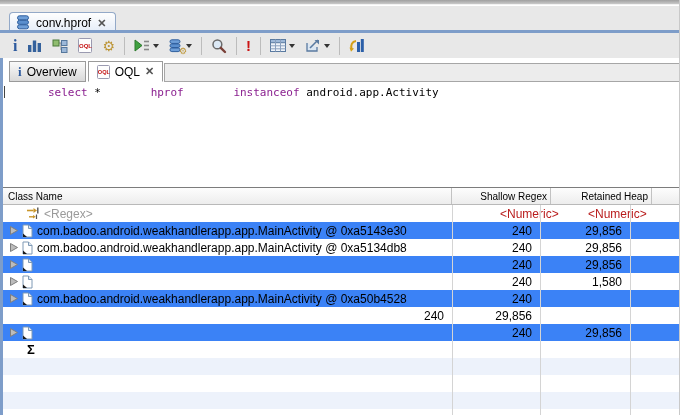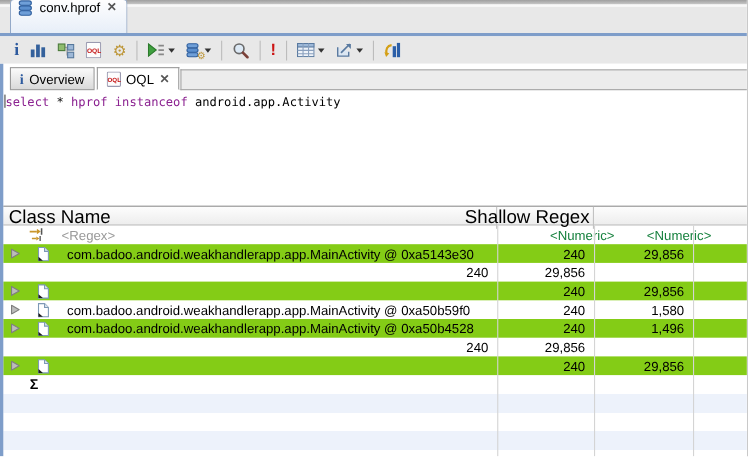--- a/index.html
+++ b/index.html
@@ -7,22 +7,22 @@
   #app {
     position:relative; width:680px; height:415px; overflow:hidden;
     font-family:"Liberation Sans", sans-serif; background:#fff; color:#000;
     border-right:1px solid #c9c9c9;
   }
   
   .top-strip { position:absolute; top:0; left:0; right:0; height:5px;
     background:linear-gradient(#9f9f9f,#c9c9c9); border-bottom:1px solid #f2f2f2; }
   
   .main-tabbar { position:absolute; top:6px; left:0; right:0; height:24px; background:#e8e8e8; }
-  .main-tab { position:absolute; left:9px; bottom:0; height:31px;
-    display:flex; align-items:flex-start; gap:6px; padding:0 9px 0 6px;
+  .main-tab { position:absolute; left:9px; bottom:0; height:18px;
+    display:flex; align-items:flex-end; gap:6px; padding:0 9px 0 6px;
     background:linear-gradient(#fefefe,#e7eef8); border:1px solid #93a9c8; border-bottom:none;
     border-radius:4px 4px 0 0; font-size:12px; }
   .keyline { position:absolute; top:30px; left:0; right:0; height:3px; background:#7e9dc9; }
   
   .toolbar { position:absolute; top:33px; left:0; right:0; height:25px; background:#e8e8e8;
     display:flex; align-items:center; padding-left:8px; }
   .tb-btn { height:22px; display:flex; align-items:center; gap:2px; padding:0 5px; }
   .tb-sep { width:1px; height:18px; background:#bcbcbc; margin:0 4px; }
   .dd { width:0; height:0; border-left:3.5px solid transparent; border-right:3.5px solid transparent;
     border-top:4px solid #333; margin-left:1px; }
@@ -37,38 +37,38 @@
   .blue-edge { position:absolute; top:58px; left:0; bottom:0; width:3px; background:#7e9dc9; z-index:9; }
   .inner-tabbar { height:24px; display:flex; align-items:flex-end; background:#fff; }
   .inner-tab { height:21px; display:flex; align-items:center; gap:5px; padding:0 8px;
     font-size:12px; border:1px solid #9a9a9a; white-space:nowrap; }
   .inner-tab.unsel { margin-left:6px; background:linear-gradient(#fafafa,#d9d9d9); }
   .inner-tab.sel { background:#fff; border-bottom:1px solid #fff; position:relative; z-index:2; margin-left:2px; }
   .tab-filler { flex:1; height:19px; margin:0 0 0 1px; background:#ececec;
     border:1px solid #a6a6a6; border-right:none; }
   .query-area { height:105px; padding:3px 0 0 1px; font-family:"DejaVu Sans Mono","Liberation Mono",monospace;
     font-size:11px; white-space:pre; line-height:15px; }
-  .kw { color:#8b2190; }
+  .kw { color:#8b2190;margin-left:43px; }
   .caret { display:inline-block; width:1px; height:12px; background:#444; vertical-align:-2px; }
   
   .table-pane { flex:1; display:flex; flex-direction:column; border-top:1px solid #7c7c7c; position:relative;
     --cols:449px 88px 90px 1fr; }
   .hdr { height:17px; display:grid; grid-template-columns:var(--cols); align-items:center;
-    background:linear-gradient(#fdfdfd,#ededed); border-bottom:1px solid #b9b9b9; font-size:17px; }
+    background:linear-gradient(#fdfdfd,#ededed); border-bottom:1px solid #b9b9b9; font-size:10px;gap:11px; }
   .hdr .hc { height:100%; display:flex; align-items:center; padding:0 5px; white-space:nowrap; }
   .hdr .num { justify-content:flex-end; padding-right:3px; border-right:1px solid #c2c2c2; }
   .hdr .first { border-right:1px solid #c2c2c2; }
   .tbody { flex:1; position:relative; font-size:12px; }
   .vline { position:absolute; top:0; bottom:0; width:1px; background:#d4d4d4; z-index:3; }
   .row { height:17px; display:grid; grid-template-columns:var(--cols); align-items:center; position:relative; z-index:2; }
-  .row.stripe { background:#84cc16; }
-  .cname { display:flex; align-items:center; gap:16px; padding-left:7px; white-space:nowrap; overflow:hidden; }
+  .row.stripe { background:#3b82f6; }
+  .cname { display:flex; align-items:center; gap:4px; padding-left:7px; white-space:nowrap; overflow:hidden; }
   .cnum { text-align:right; padding-right:8px; white-space:nowrap; }
   .filter-row .cname { padding-left:23px; color:#9a9a9a; }
-  .filter-row .cnum { color:#15803d;margin-left:48px; }
+  .filter-row .cnum { color:#b91c1c;margin-left:48px; }
   .total-row { font-weight:bold; }
   .total-row .cname { padding-left:24px; gap:9px; }
   .sigma { font-size:13px; line-height:1; }
   .filler { flex:1; position:relative; z-index:2;
     background:repeating-linear-gradient(to bottom,#edf2fb 0 17px,#ffffff 17px 34px); }
   svg { display:block; }
 </style>
 </head>
 <body>
 
@@ -218,20 +218,21 @@
       </div>
       <div class="tab-filler"></div>
     </div>
 
     <div class="query-area"><span class="caret"></span><span class="kw">select</span><span> * </span><span class="kw">hprof</span><span> </span><span class="kw">instanceof</span><span> android.app.Activity</span></div>
 
     <div class="table-pane">
       <div class="hdr">
         <div class="hc first">Class Name</div>
         <div class="hc num">Shallow Regex</div>
+        <div class="hc num">Retained Heap</div>
         <div class="hc"></div>
       </div>
       <div class="tbody">
         <div class="vline" style="left:449px"></div>
         <div class="vline" style="left:537px"></div>
         <div class="vline" style="left:627px"></div>
 
         <div class="row filter-row">
           <div class="cname">
             <span>
@@ -265,20 +266,35 @@
                   <polygon points="1,13 5,13 1,9.5" fill="#1a1a1a"></polygon>
                 </svg>
               </span>
               <span>com.badoo.android.weakhandlerapp.app.MainActivity @ 0xa5143e30</span>
             </div>
           <div class="cnum">240</div>
           <div class="cnum">29,856</div>
             <div></div>
         </div>
         <div class="row">
+          <div class="cname">
+              <span>
+                <svg width="8" height="9" viewBox="0 0 8 9">
+                  <polygon points="0.5,0.5 7.5,4.5 0.5,8.5" fill="#bcbcbc" stroke="#7e7e7e"></polygon>
+                </svg>
+              </span>
+              <span>
+                <svg width="11" height="14" viewBox="0 0 11 14">
+                  <path d="M1 1 H6.5 L10 4.5 V13 H1 Z" fill="#fff" stroke="#7e99b5"></path>
+                  <path d="M6.5 1 V4.5 H10" fill="#dce6f0" stroke="#7e99b5"></path>
+                  <polygon points="1,13 5,13 1,9.5" fill="#1a1a1a"></polygon>
+                </svg>
+              </span>
+              <span>com.badoo.android.weakhandlerapp.app.MainActivity @ 0xa5134db8</span>
+            </div>
           <div class="cnum">240</div>
           <div class="cnum">29,856</div>
             <div></div>
         </div>
         <div class="row stripe">
           <div class="cname">
               <span>
                 <svg width="8" height="9" viewBox="0 0 8 9">
                   <polygon points="0.5,0.5 7.5,4.5 0.5,8.5" fill="#bcbcbc" stroke="#7e7e7e"></polygon>
                 </svg>
@@ -302,21 +318,20 @@
                   <polygon points="0.5,0.5 7.5,4.5 0.5,8.5" fill="#bcbcbc" stroke="#7e7e7e"></polygon>
                 </svg>
               </span>
               <span>
                 <svg width="11" height="14" viewBox="0 0 11 14">
                   <path d="M1 1 H6.5 L10 4.5 V13 H1 Z" fill="#fff" stroke="#7e99b5"></path>
                   <path d="M6.5 1 V4.5 H10" fill="#dce6f0" stroke="#7e99b5"></path>
                   <polygon points="1,13 5,13 1,9.5" fill="#1a1a1a"></polygon>
                 </svg>
               </span>
-              <span>com.badoo.android.weakhandlerapp.app.MainActivity @ 0xa50b59f0</span>
             </div>
           <div class="cnum">240</div>
           <div class="cnum">1,580</div>
             <div></div>
         </div>
         <div class="row stripe">
           <div class="cname">
               <span>
                 <svg width="8" height="9" viewBox="0 0 8 9">
                   <polygon points="0.5,0.5 7.5,4.5 0.5,8.5" fill="#bcbcbc" stroke="#7e7e7e"></polygon>
@@ -325,21 +340,20 @@
               <span>
                 <svg width="11" height="14" viewBox="0 0 11 14">
                   <path d="M1 1 H6.5 L10 4.5 V13 H1 Z" fill="#fff" stroke="#7e99b5"></path>
                   <path d="M6.5 1 V4.5 H10" fill="#dce6f0" stroke="#7e99b5"></path>
                   <polygon points="1,13 5,13 1,9.5" fill="#1a1a1a"></polygon>
                 </svg>
               </span>
               <span>com.badoo.android.weakhandlerapp.app.MainActivity @ 0xa50b4528</span>
             </div>
           <div class="cnum">240</div>
-          <div class="cnum">1,496</div>
             <div></div>
         </div>
         <div class="row">
           <div class="cnum">240</div>
           <div class="cnum">29,856</div>
             <div></div>
         </div>
         <div class="row stripe">
           <div class="cname">
               <span>

